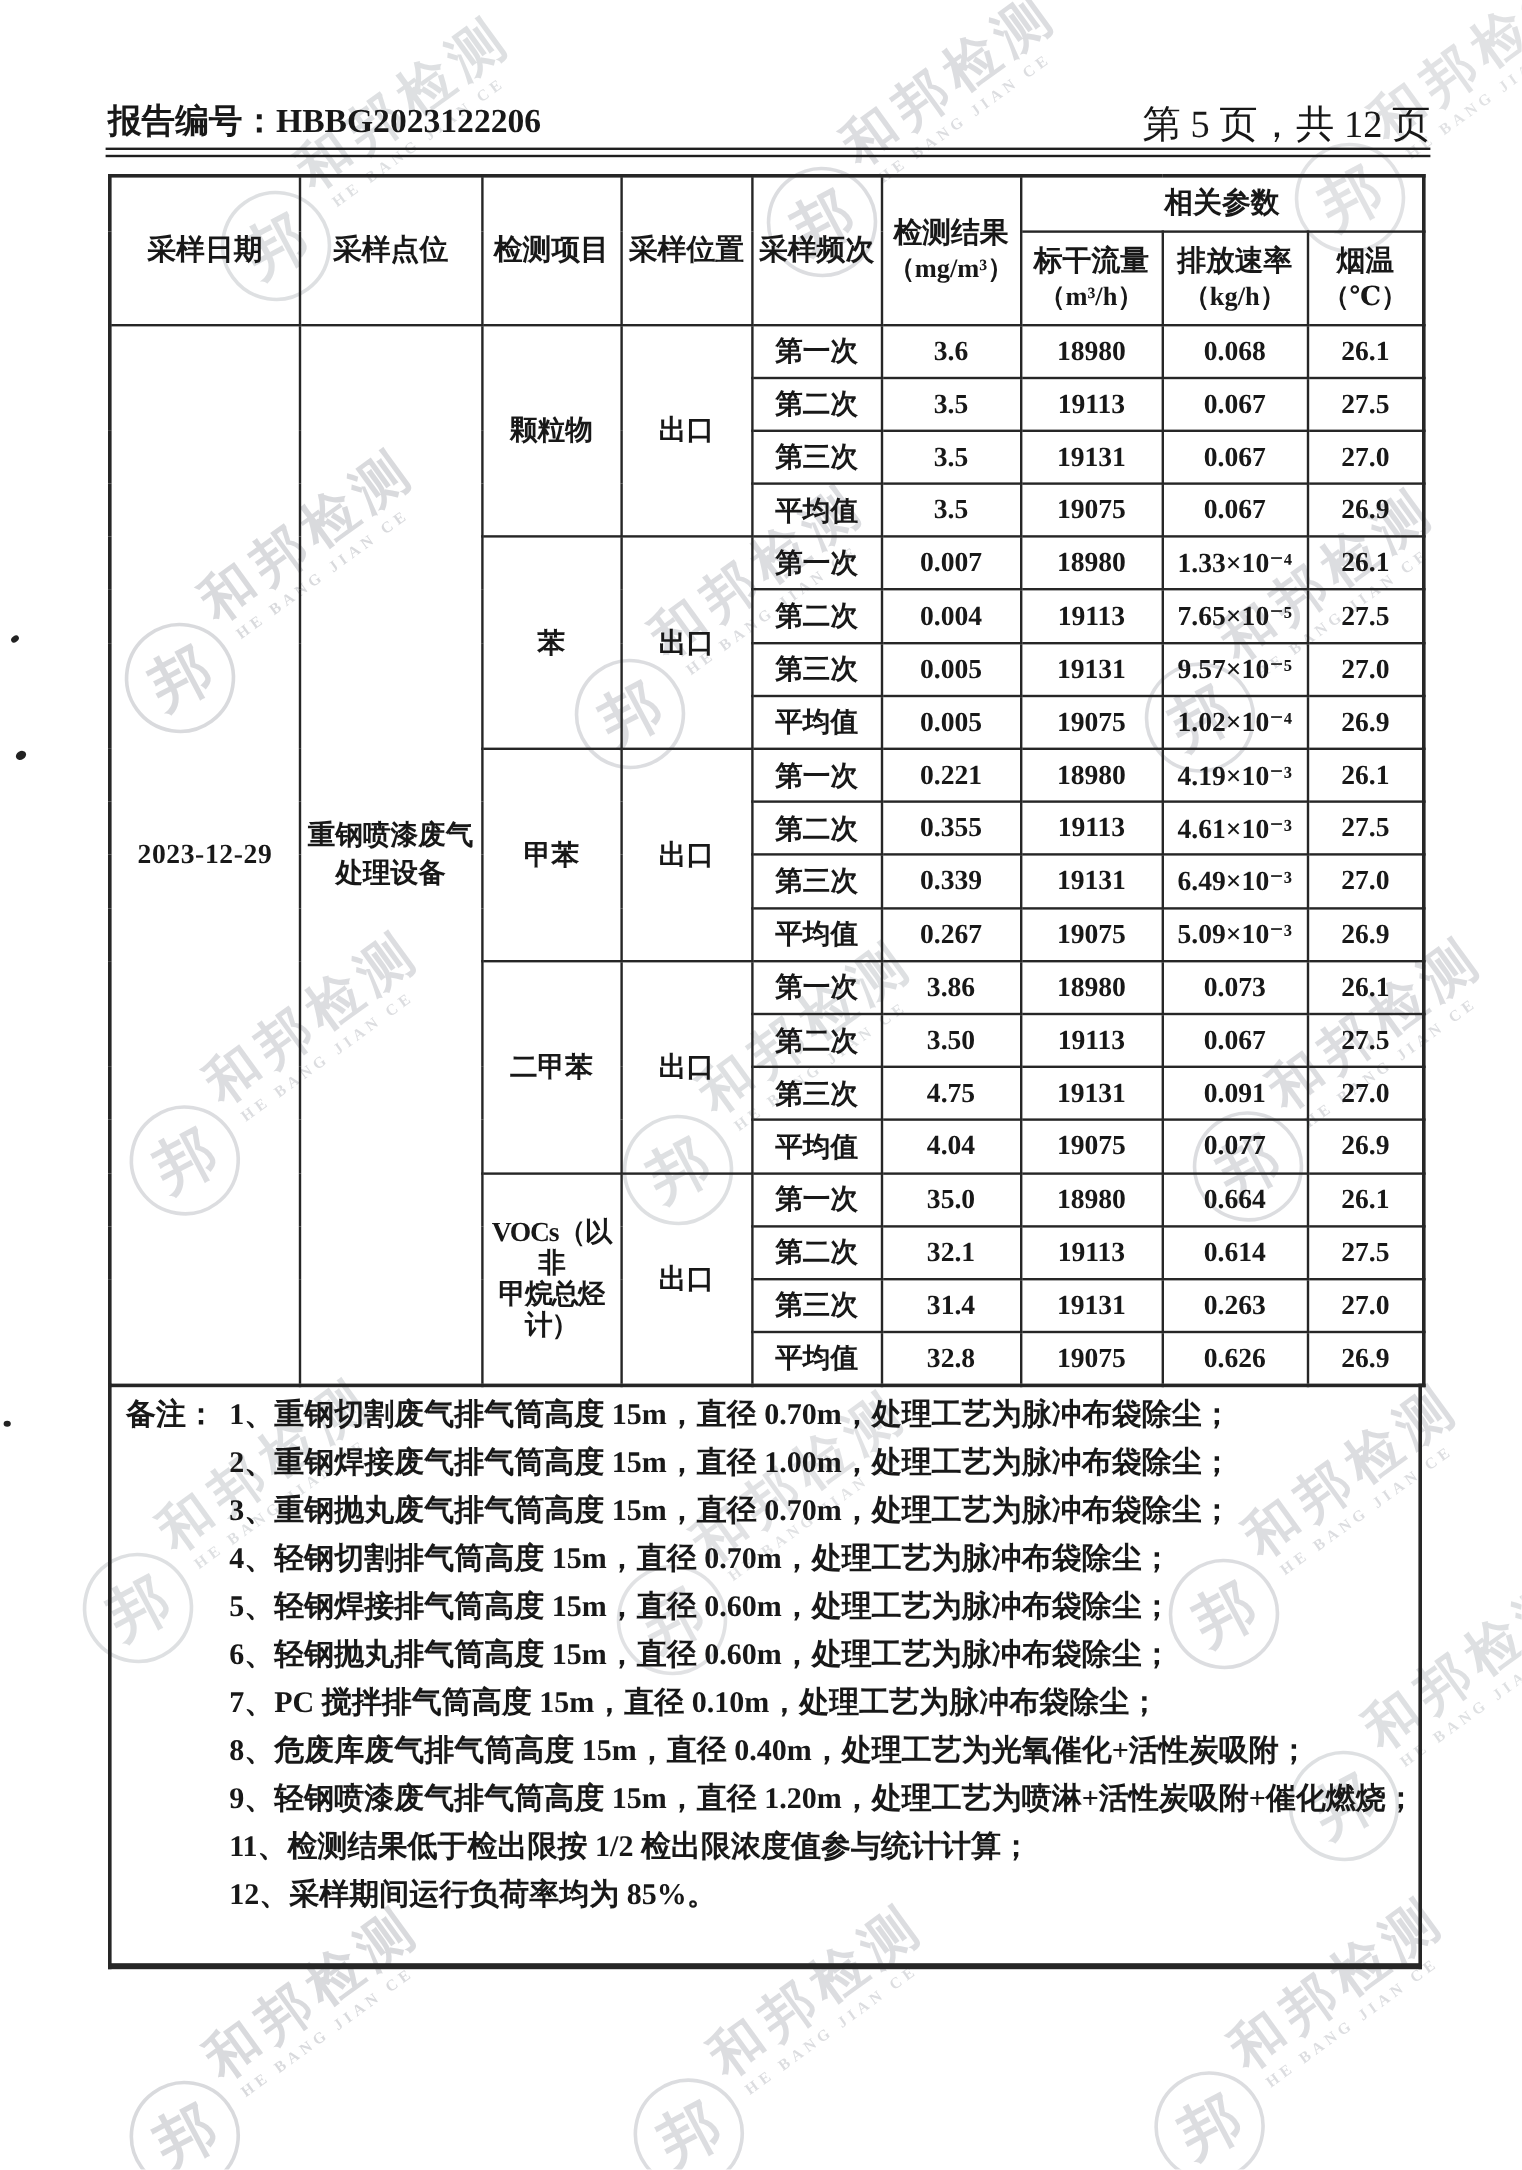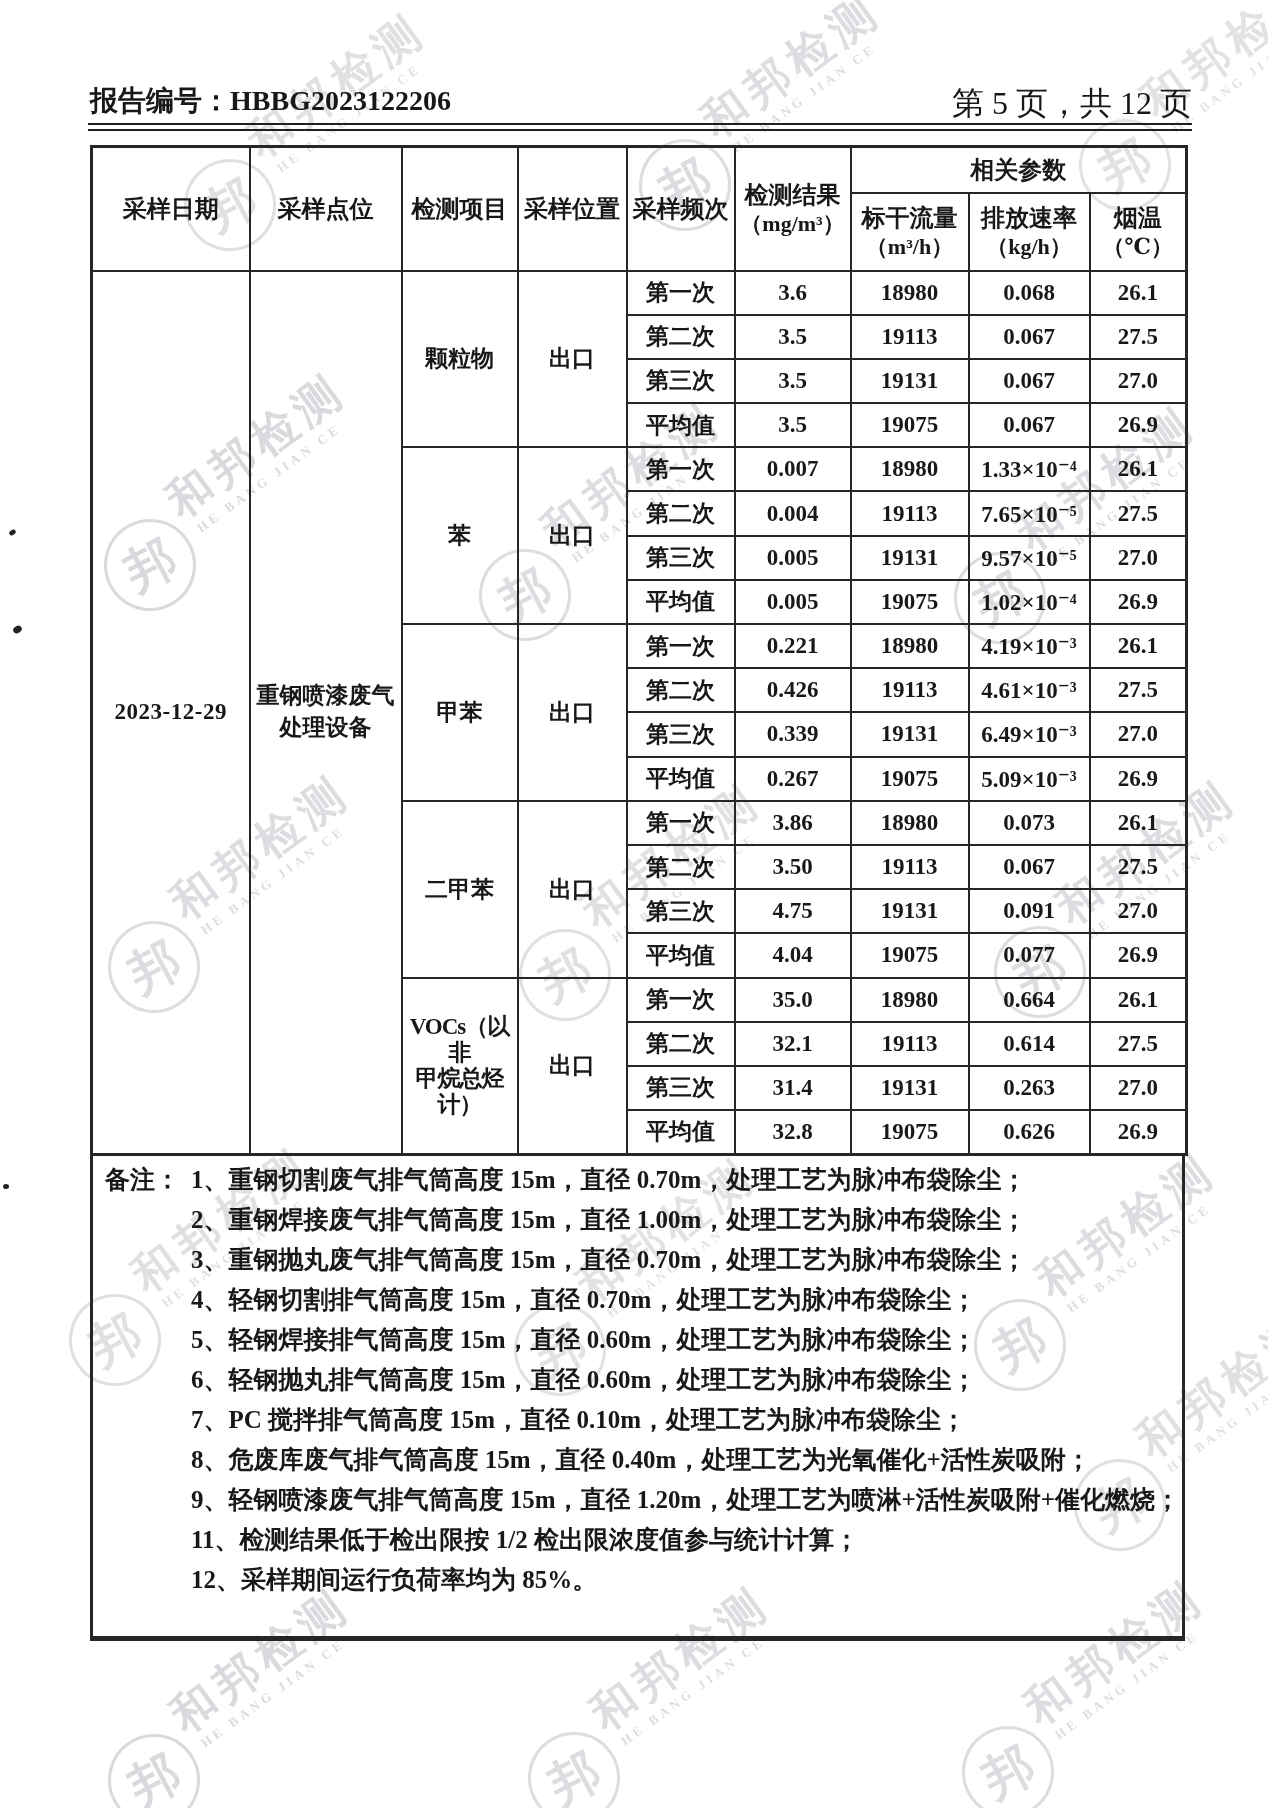--- a/index.html
+++ b/index.html
@@ -315,21 +315,21 @@
         </td>
         <td rowspan="4">出口</td>
         <td>第一次</td>
         <td>0.221</td>
         <td>18980</td>
         <td>4.19×10⁻³</td>
         <td>26.1</td>
       </tr>
       <tr class="data-row">
         <td>第二次</td>
-        <td>0.426</td>
+        <td>0.355</td>
         <td>19113</td>
         <td>4.61×10⁻³</td>
         <td>27.5</td>
       </tr>
       <tr class="data-row">
         <td>第三次</td>
         <td>0.339</td>
         <td>19131</td>
         <td>6.49×10⁻³</td>
         <td>27.0</td>

